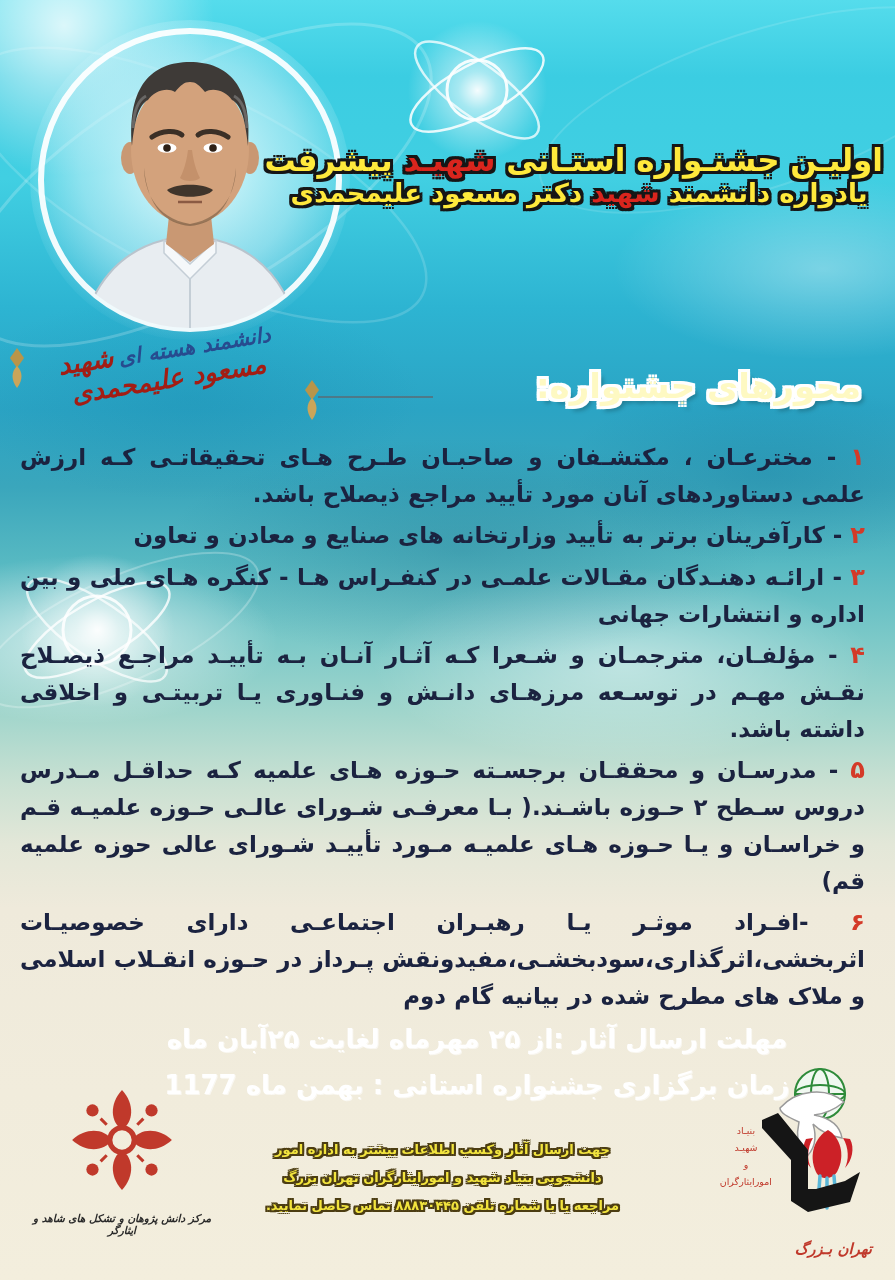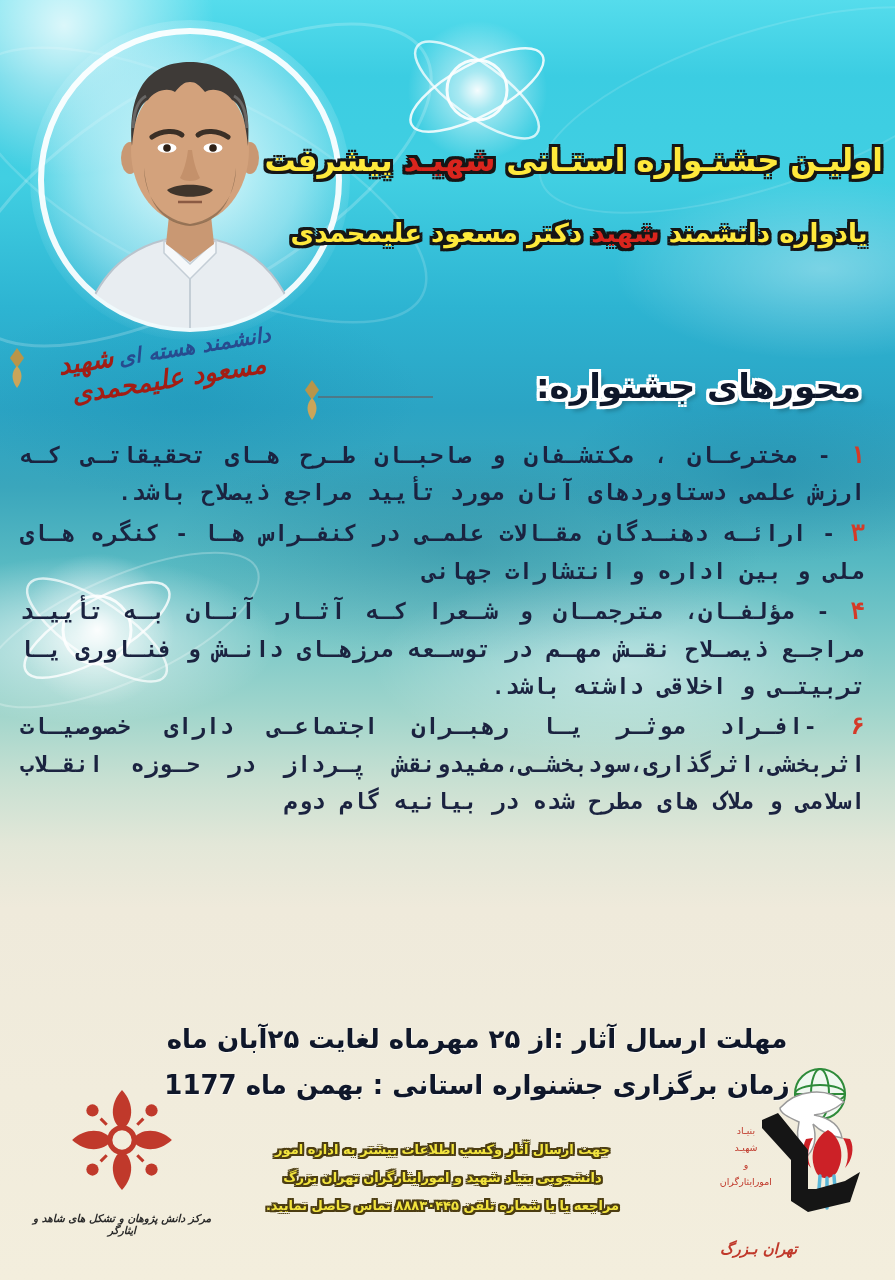--- a/index.html
+++ b/index.html
@@ -30,64 +30,64 @@
   .atom-top{left:398px;top:8px;width:175px;height:165px;}
   .atom-left{left:8px;top:540px;width:195px;height:180px;}
   .atom svg{position:absolute;inset:0;}
 
   
   .portrait{position:absolute;left:32px;top:6px;width:332px;height:348px;}
 
   
   .title{position:absolute;right:12px;top:142px;width:608px;text-align:center;font-weight:bold;}
   .t1{font-size:31px;white-space:nowrap;color:#ffe93c;letter-spacing:.5px;}
-  .t2{font-size:26px;white-space:nowrap;color:#ffe93c;margin-top:40px;letter-spacing:.5px;}
+  .t2{font-size:26px;white-space:nowrap;color:#ffe93c;letter-spacing:.5px;}
   .red-word{color:#d9251d;}
   .ol-black{text-shadow:-3px -3px 0 #161616,0 -3px 0 #161616,3px -3px 0 #161616,-3px 0 0 #161616,
     3px 0 0 #161616,-3px 3px 0 #161616,0 3px 0 #161616,3px 3px 0 #161616;}
 
   
   .callig{position:absolute;left:18px;top:330px;width:465px;height:125px;}
   .cal-text{position:absolute;left:14px;top:4px;width:285px;text-align:center;
     transform:rotate(-9deg);font-style:italic;font-weight:bold;font-family:"DejaVu Serif",serif;}
   .cal-blue{color:#274b8f;font-size:21px;}
   .cal-red{color:#a31d14;font-size:26px;}
   .cal-line{position:absolute;right:42px;top:66px;width:115px;height:2px;background:#5a6b74;opacity:.75;}
   .orn{position:absolute;}
   .orn-r{right:150px;top:48px;}
   .orn-l{left:-6px;top:16px;}
 
   
-  .topics-heading{position:absolute;right:34px;top:366px;font-size:34px;font-weight:bold;color:#0f172a;
+  .topics-heading{position:absolute;right:34px;top:366px;font-size:34px;font-weight:bold;color:#fef9c3;
     text-shadow:-3px -3px 0 #fff,0 -3px 0 #fff,3px -3px 0 #fff,-3px 0 0 #fff,3px 0 0 #fff,
     -3px 3px 0 #fff,0 3px 0 #fff,3px 3px 0 #fff,5px 5px 4px rgba(0,0,0,.25);}
-  .topics-list{position:absolute;left:28px;right:30px;top:438px;font-family:Liberation Mono, monospace;}
+  .topics-list{position:absolute;left:28px;right:30px;top:438px;}
   .topic-item{font-size:23px;font-weight:bold;color:#1b2340;line-height:1.6;text-align:justify;margin-bottom:3px;}
   .topic-item .num{color:#d43a28;font-size:24px;}
 
   
   .schedule{position:absolute;left:115px;right:48px;top:1026px;text-align:center;
-    color:#0f172a;font-weight:bold;}
+    color:#ffffff;font-weight:bold;}
   .sched-line{font-size:26px;line-height:1.0;margin-bottom:20px;text-shadow:1px 1px 0 rgba(255,255,255,.6);}
 
   
   .contact{position:absolute;left:228px;width:445px;top:1136px;text-align:center;
     font-size:13px;font-weight:bold;color:#f2e43e;line-height:2.15;}
   .ol-brown{text-shadow:-2px -2px 0 #4c3d12,0 -2px 0 #4c3d12,2px -2px 0 #4c3d12,-2px 0 0 #4c3d12,
     2px 0 0 #4c3d12,-2px 2px 0 #4c3d12,0 2px 0 #4c3d12,2px 2px 0 #4c3d12;}
 
   
   .logo-left{position:absolute;left:38px;top:1084px;width:184px;text-align:center;}
   .logo-left .caption{display:block;margin-top:12px;font-size:10.5px;color:#2a2a2a;
     font-style:italic;font-weight:bold;font-family:"DejaVu Serif",serif;}
   .logo-right{position:absolute;left:728px;top:1060px;width:162px;height:214px;}
   .logo-right svg{position:absolute;right:0;top:0;}
   .org-col{position:absolute;left:0;top:62px;width:52px;text-align:center;
     color:#c0392b;font-weight:normal;font-size:9.5px;line-height:1.8;}
-  .region{position:absolute;left:0;right:10px;bottom:16px;text-align:left;color:#c0392b;
+  .region{position:absolute;left:0;right:10px;bottom:16px;text-align:right;color:#c0392b;
     font-weight:bold;font-style:italic;font-size:15px;letter-spacing:1px;}
 </style>
 </head>
 <body>
 
 <div id="poster">
 
   <div class="bg"></div>
 
   <svg class="orbits" width="895" height="1280" viewBox="0 0 895 1280">
@@ -180,22 +180,24 @@
       <path d="M13 2 L20 12 L13 22 L6 12 Z" fill="#b9954a"></path>
       <path d="M13 20 C19 26 19 34 13 42 C7 34 7 26 13 20 Z" fill="#caa55a"></path>
     </svg>
     <div class="cal-line"></div>
   </div>
 
   <div class="topics-heading">محورهای جشنواره:</div>
 
   <div class="topics-list">
     <div class="topic-item"><span class="num">۱</span> <span>- مخترعـان ، مکتشـفان و صاحبـان طـرح هـای تحقیقاتـی کـه ارزش علمی دستاوردهای آنان مورد تأیید مراجع ذیصلاح باشد.</span></div>
+    <div class="topic-item"><span class="num">۲</span> <span>- کارآفرینان برتر به تأیید وزارتخانه های صنایع و معادن و تعاون</span></div>
     <div class="topic-item"><span class="num">۳</span> <span>- ارائـه دهنـدگان مقـالات علمـی در کنفـراس هـا - کنگره هـای ملی و بین اداره و انتشارات جهانی</span></div>
     <div class="topic-item"><span class="num">۴</span> <span>- مؤلفـان، مترجمـان و شـعرا کـه آثـار آنـان بـه تأییـد مراجـع ذیصـلاح نقـش مهـم در توسـعه مرزهـای دانـش و فنـاوری یـا تربیتـی و اخلاقی داشته باشد.</span></div>
+    <div class="topic-item"><span class="num">۵</span> <span>- مدرسـان و محققـان برجسـته حـوزه هـای علمیه کـه حداقـل مـدرس دروس سـطح ۲ حـوزه باشـند.( بـا معرفـی شـورای عالـی حـوزه علمیـه قـم و خراسـان و یـا حـوزه هـای علمیـه مـورد تأییـد شـورای عالی حوزه علمیه قم)</span></div>
     <div class="topic-item"><span class="num">۶</span> <span>-افـراد موثـر یـا رهبـران اجتماعـی دارای خصوصیـات اثربخشی،اثرگذاری،سودبخشـی،مفیدونقش پـرداز در حـوزه انقـلاب اسلامی و ملاک های مطرح شده در بیانیه گام دوم</span></div>
   </div>
 
   <div class="schedule">
     <div class="sched-line">مهلت ارسال آثار :از ۲۵ مهرماه لغایت ۲۵آبان ماه</div>
     <div class="sched-line">زمان برگزاری جشنواره استانی : بهمن ماه 1177</div>
   </div>
 
   <div class="contact ol-brown">
     <div>جهت ارسال آثار وکسب اطلاعات بیشتر به اداره امور</div>

